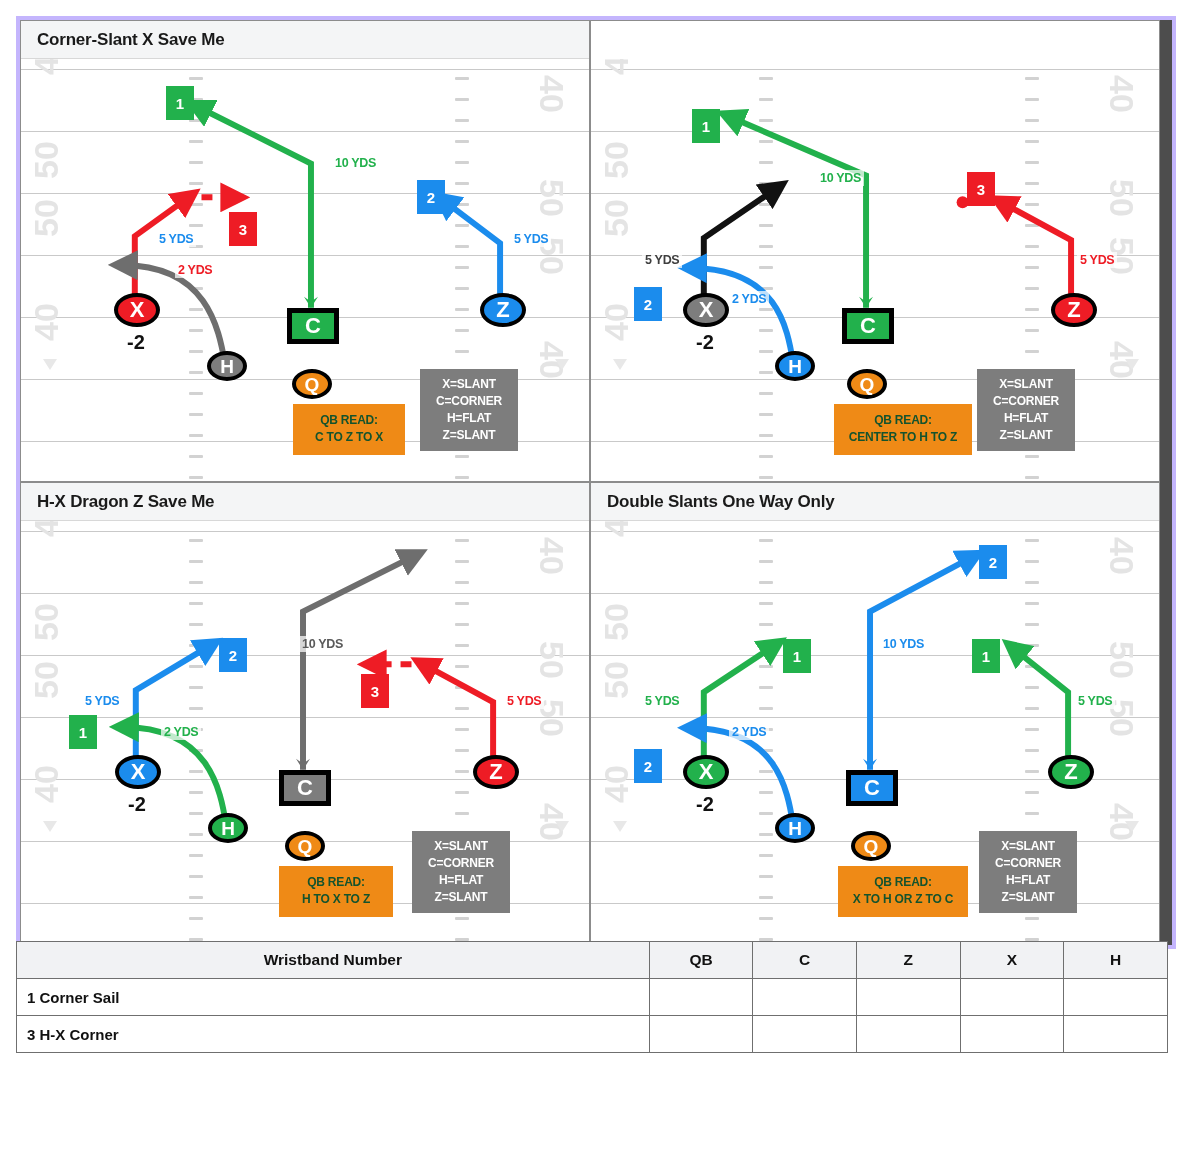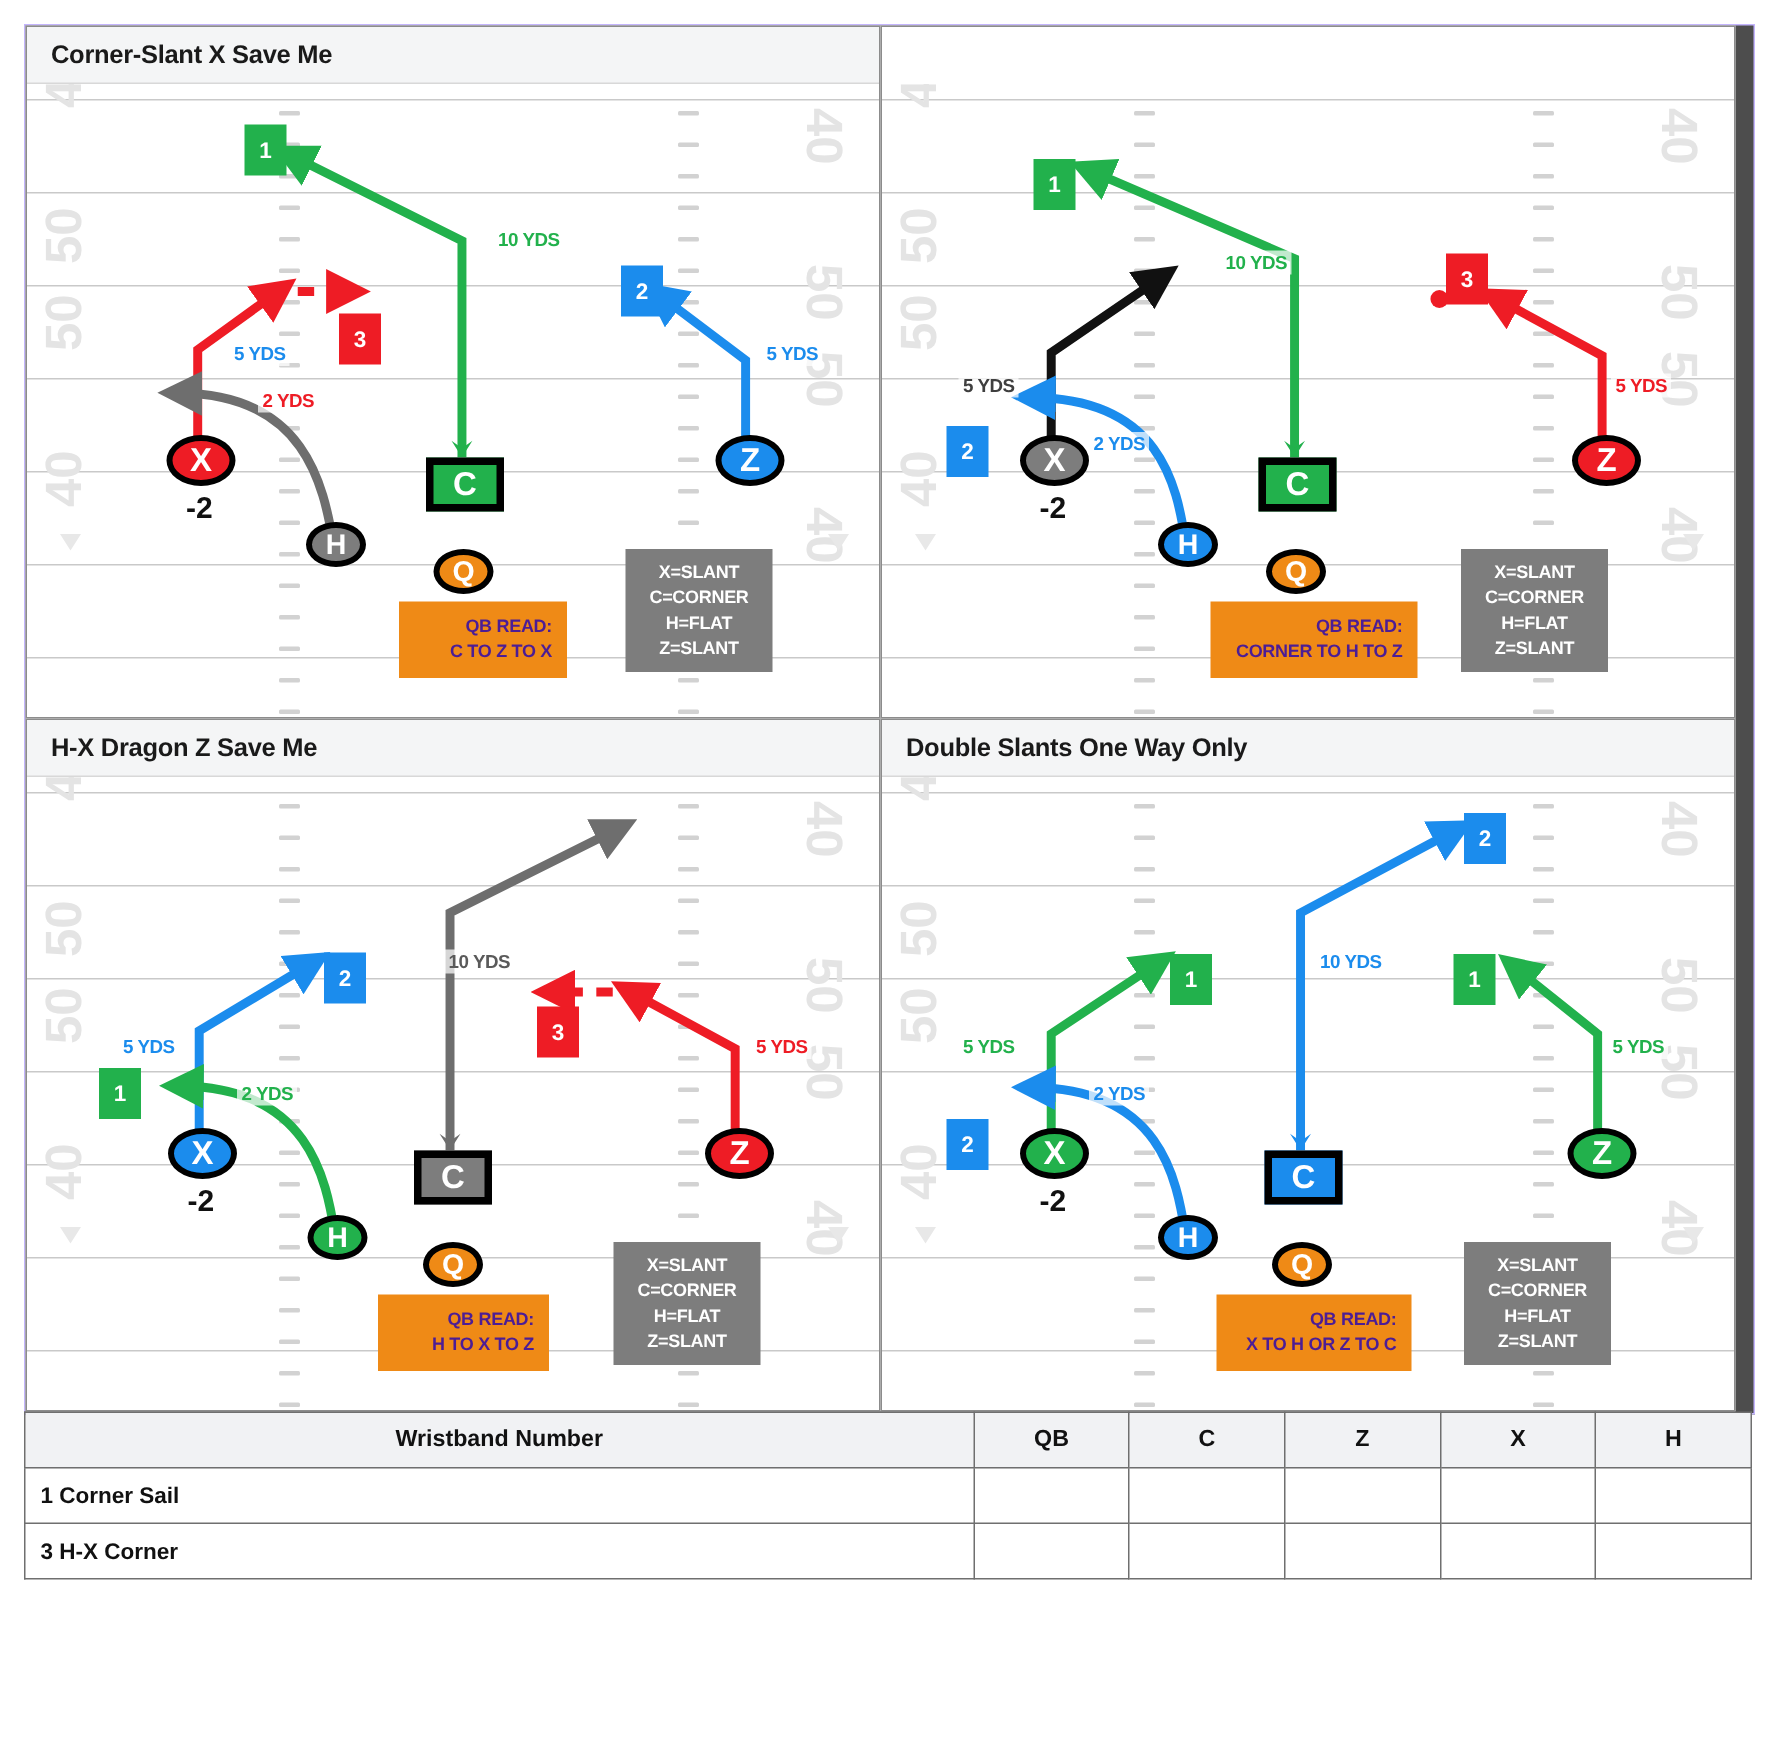--- a/index.html
+++ b/index.html
@@ -2,21 +2,21 @@
 <html><head>
 <meta charset="utf-8">
 <style>
   html,body{margin:0;padding:0;background:#ffffff;}
   body{font-family:"Liberation Sans",sans-serif;-webkit-font-smoothing:antialiased;}
   #page{position:relative;width:1184px;height:1158px;background:#ffffff;overflow:hidden;}
 
   
   .grid{position:absolute;left:16px;top:16px;width:1152px;height:925px;
         display:grid;grid-template-columns:570px 570px;grid-template-rows:462px 462px;
-        gap:0px;border:1px solid #c4b5fd;background:#4d4d4d;}
+        gap:0px;border:4px solid #c4b5fd;background:#4d4d4d;}
   .panel{position:relative;background:#ffffff;border:1px solid #8c8c8c;overflow:hidden;}
 
   .panel-title{position:absolute;left:0;top:0;right:0;height:38px;background:#f4f5f6;
     border-bottom:1px solid #d8d8d8;display:flex;align-items:center;
     padding-left:16px;box-sizing:border-box;font-size:17px;font-weight:bold;color:#1a1a1a;
     letter-spacing:-0.2px;}
 
   .field{position:absolute;left:0;top:38px;right:0;bottom:0;overflow:hidden;}
 
   
@@ -47,22 +47,22 @@
   
   .tag{position:absolute;width:28px;height:28px;display:flex;align-items:center;
        justify-content:center;color:#fff;font-weight:bold;font-size:15px;z-index:6;}
   .tag.tall{height:34px;}
 
   
   .yds{position:absolute;font-weight:bold;font-size:12.5px;z-index:6;letter-spacing:-0.3px;
        background:rgba(255,255,255,.72);padding:1px 3px;white-space:nowrap;}
 
   
-  .qbread{position:absolute;background:#ef8a16;color:#4c1d95;font-weight:bold;font-size:12px;
-          text-align:right;padding:8px 10px;line-height:1.45;z-index:6;letter-spacing:-0.2px;}
+  .qbread{position:absolute;background:#ef8a16;color:#14532d;font-weight:bold;font-size:12px;
+          text-align:center;padding:8px 10px;line-height:1.45;z-index:6;letter-spacing:-0.2px;margin-left:24px;}
   .legend{position:absolute;background:#7d7d7d;color:#fff;font-weight:bold;font-size:12px;
           text-align:center;padding:7px 12px;line-height:1.42;z-index:6;letter-spacing:-0.2px;}
 
   
   table.wb{position:absolute;left:16px;top:941px;width:1152px;border-collapse:collapse;
            table-layout:fixed;}
   table.wb th,table.wb td{border:1px solid #ararar;border:1px solid #6f6f6f;height:34px;}
   table.wb th{background:#f1f2f4;font-size:15.5px;font-weight:bold;color:#111;text-align:center;}
   table.wb td{font-size:15px;font-weight:bold;color:#111;padding-left:10px;}
   table.wb td.blank{padding:0;}
@@ -321,21 +321,21 @@
         <div class="tag tall" style="left:43px;top:228px;background:#1b8ced;">2</div>
         <div class="tag tall" style="left:376px;top:113px;background:#ee1c25;">3</div>
 
         <div class="yds" style="left:226px;top:111px;color:#22b14c;">10 YDS</div>
         <div class="yds" style="left:51px;top:193px;color:#3f3f3f;">5 YDS</div>
         <div class="yds" style="left:138px;top:232px;color:#1b8ced;">2 YDS</div>
         <div class="yds" style="left:486px;top:193px;color:#ee1c25;">5 YDS</div>
 
         <div class="qbread" style="left:219px;top:345px;width:118px;">
           <div>QB READ:</div>
-          <div>CORNER TO H TO Z</div>
+          <div>CENTER TO H TO Z</div>
         </div>
         <div class="legend" style="left:386px;top:310px;width:74px;">
           <div>X=SLANT</div>
           <div>C=CORNER</div>
           <div>H=FLAT</div>
           <div>Z=SLANT</div>
         </div>
       </div>
     </div>
 

